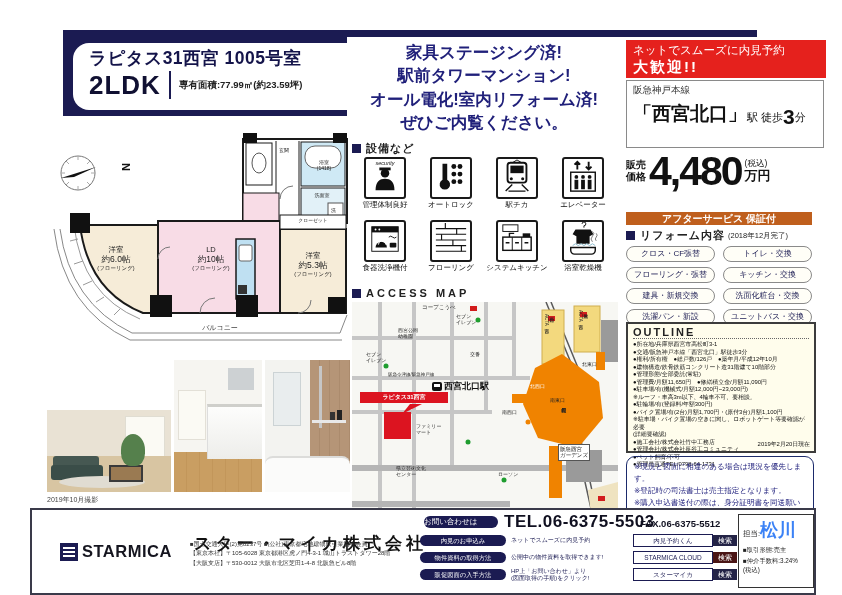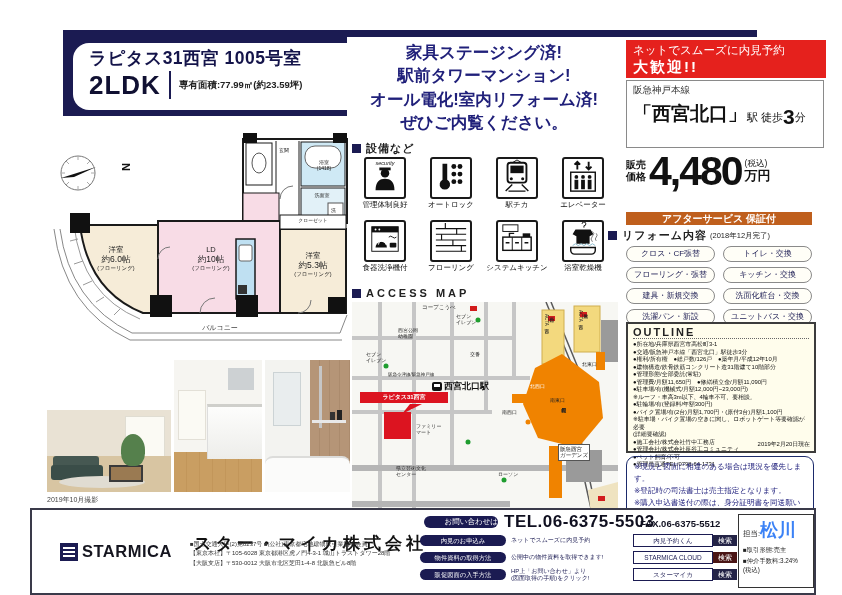--- a/index.html
+++ b/index.html
@@ -66,21 +66,21 @@
   .photo{position:absolute;overflow:hidden;}
   .caption{font-size:7px;color:#444;}
   
   .footerbox{border:2px solid #3a3a4a;background:#fff;}
   .company{font-size:17px;font-weight:bold;letter-spacing:4px;color:#111;}
   .brandmark{width:18px;height:18px;background:#1b1b52;margin-right:4px;position:relative;flex:none;}
   .brandmark:before{content:"";position:absolute;left:3px;top:4px;width:12px;height:2px;background:#fff;
      box-shadow:0 4px 0 #fff,0 8px 0 #fff;}
   .brand{font-size:16.5px;font-weight:bold;color:#15151f;letter-spacing:.5px;}
   .license{font-size:6px;color:#333;line-height:1.55;}
-  .cpill{background:#1b1b52;color:#fff;border-radius:7px;font-size:7.5px;text-align:right;line-height:12px;height:12px;}
+  .cpill{background:#1b1b52;color:#fff;border-radius:7px;font-size:7.5px;text-align:left;line-height:12px;height:12px;}
   .tel{font-size:17px;font-weight:bold;color:#101020;letter-spacing:.5px;}
   .fax{font-size:9.5px;font-weight:bold;color:#101020;}
   .frow{display:flex;align-items:center;margin-bottom:4px;}
   .frow .lab{width:86px;height:11px;background:#1b1b52;border-radius:6px;color:#fff;
      font-size:6.3px;text-align:center;line-height:11px;flex:none;}
   .frow .desc{width:122px;font-size:6px;color:#1b1b52;padding-left:5px;line-height:1.15;flex:none;}
   .frow .query{width:78px;height:11px;border:1px solid #1b1b52;background:#fff;color:#1b1b52;
      font-size:6.5px;text-align:center;line-height:11px;flex:none;}
   .frow .btn{width:24px;height:11px;color:#fff;font-size:7px;text-align:center;line-height:11px;flex:none;}
   .agentbox{border:1.5px solid #333;padding:3px 4px;}
@@ -129,21 +129,21 @@
 価格</div>
     <div class="pval">4,480</div>
     <div class="ptax">
       <div class="t">(税込)</div>
       <div class="u">万円</div>
     </div>
   </div>
 
   <div class="abs bar" style="left:626px;top:212px;width:186px;background:#bf5f1d;font-size:10px;font-weight:bold;">アフターサービス 保証付</div>
 
-  <div class="abs sect-head" style="left:608px;top:228px;width:186px;">
+  <div class="abs sect-head" style="left:626px;top:228px;width:186px;">
     <span class="sq"></span>
     <span>リフォーム内容</span>
     <span style="font-size:7.5px;font-weight:normal;margin-left:3px;letter-spacing:0;">(2018年12月完了)</span>
   </div>
   <div class="abs reform-grid" style="left:626px;top:246px;width:186px;">
     <div class="pill">クロス・CF張替</div>
     <div class="pill">トイレ・交換</div>
     <div class="pill">フローリング・張替</div>
     <div class="pill">キッチン・交換</div>
     <div class="pill">建具・新規交換</div>

